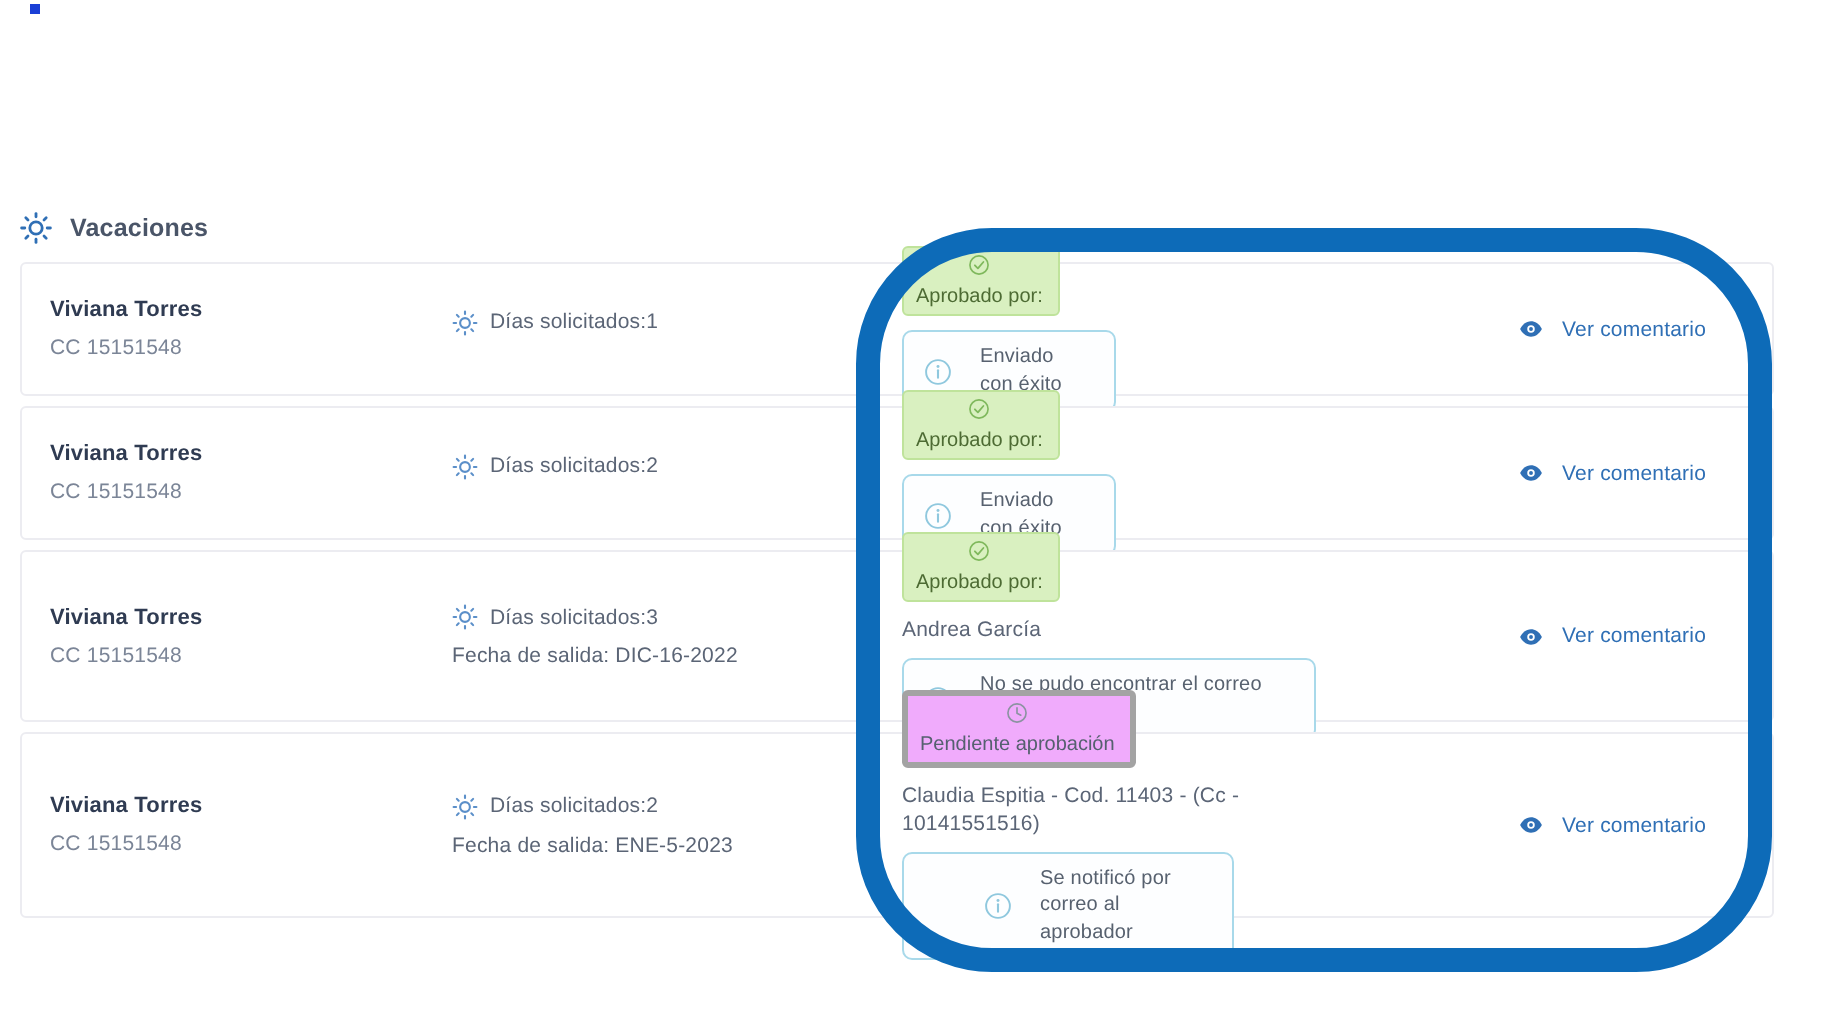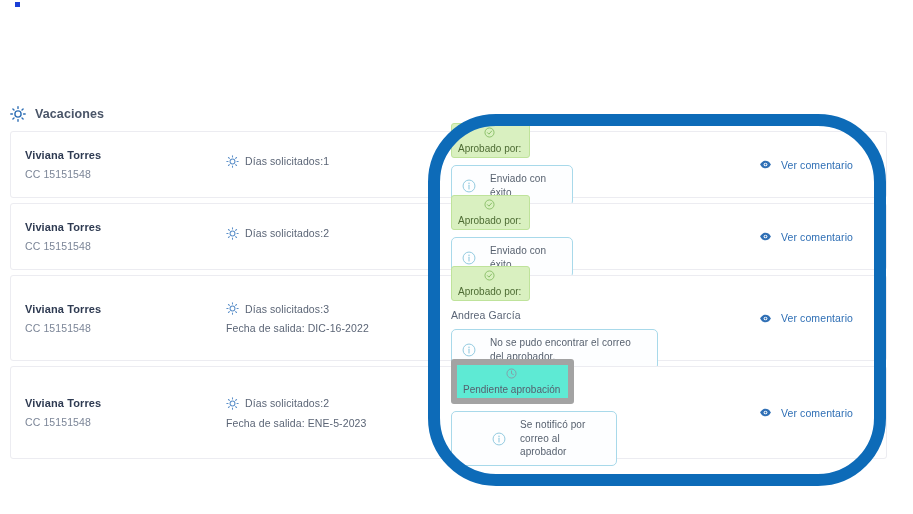--- a/index.html
+++ b/index.html
@@ -138,22 +138,22 @@
     box-sizing: border-box;
     white-space: nowrap;
     flex-direction: column;
   }
   .badge.approved {
     background: #d9f0c0;
     border: 1px solid #bfe39b;
     color: #4d6b33;
   }
   .badge.pending {
-    background: #5eead4;
-    border: 6px solid #a3a3a3;
+    background: #f0abfc;
+    border: 3px solid #a3a3a3;
     color: #55606f;
   }
   .badge-icon { width: 11px; height: 11px; line-height: 0; flex: none; }
 
   .approver-name {
     font-size: 10.5px;
     color: #5b6576;
     margin-top: 7px;
     line-height: 1.35;
     max-width: 205px;
@@ -166,21 +166,21 @@
     background: #fdfeff;
     border-radius: 5px;
     display: flex;
     align-items: center;
     gap: 14px;
     padding: 6px 12px 6px 10px;
     box-sizing: border-box;
     font-size: 10px;
     color: #57616f;
   }
-  .info-box.w1 { width: 122px; }
+  .info-box.w1 { width: 107px; }
   .info-box.w3 { width: 207px; }
   .info-box.w4 { width: 166px; padding-left: 40px; }
   .info-icon { width: 14px; height: 14px; flex: none; line-height: 0; }
   .info-text { line-height: 1.35; letter-spacing: .1px; }
 
   
   .col-comment {
     flex: 1;
     display: flex;
     align-items: flex-end;
@@ -452,20 +452,21 @@
       <div class="col-status">
         <span class="badge pending">
           <span class="badge-icon">
             <svg width="11" height="11" viewBox="0 0 16 16">
               <circle cx="8" cy="8" r="6.6" fill="none" stroke="#8b93a1" stroke-width="1.2"></circle>
               <polyline points="8,4.3 8,8.2 10.8,9.6" fill="none" stroke="#8b93a1" stroke-width="1.2" stroke-linecap="round" stroke-linejoin="round"></polyline>
             </svg>
           </span>
           <span>Pendiente aprobación</span>
         </span>
+        <div class="approver-name">Claudia Espitia - Cod. 11403 - (Cc - 10141551516)</div>
         <div class="info-box w4">
           <span class="info-icon">
             <svg width="14" height="14" viewBox="0 0 16 16">
               <circle cx="8" cy="8" r="6.8" fill="none" stroke="#8fc8de" stroke-width="1.1"></circle>
               <line x1="8" y1="7" x2="8" y2="11.3" stroke="#8fc8de" stroke-width="1.2" stroke-linecap="round"></line>
               <circle cx="8" cy="4.9" r="0.85" fill="#8fc8de"></circle>
             </svg>
           </span>
           <span class="info-text">Se notificó por correo al aprobador</span>
         </div>

